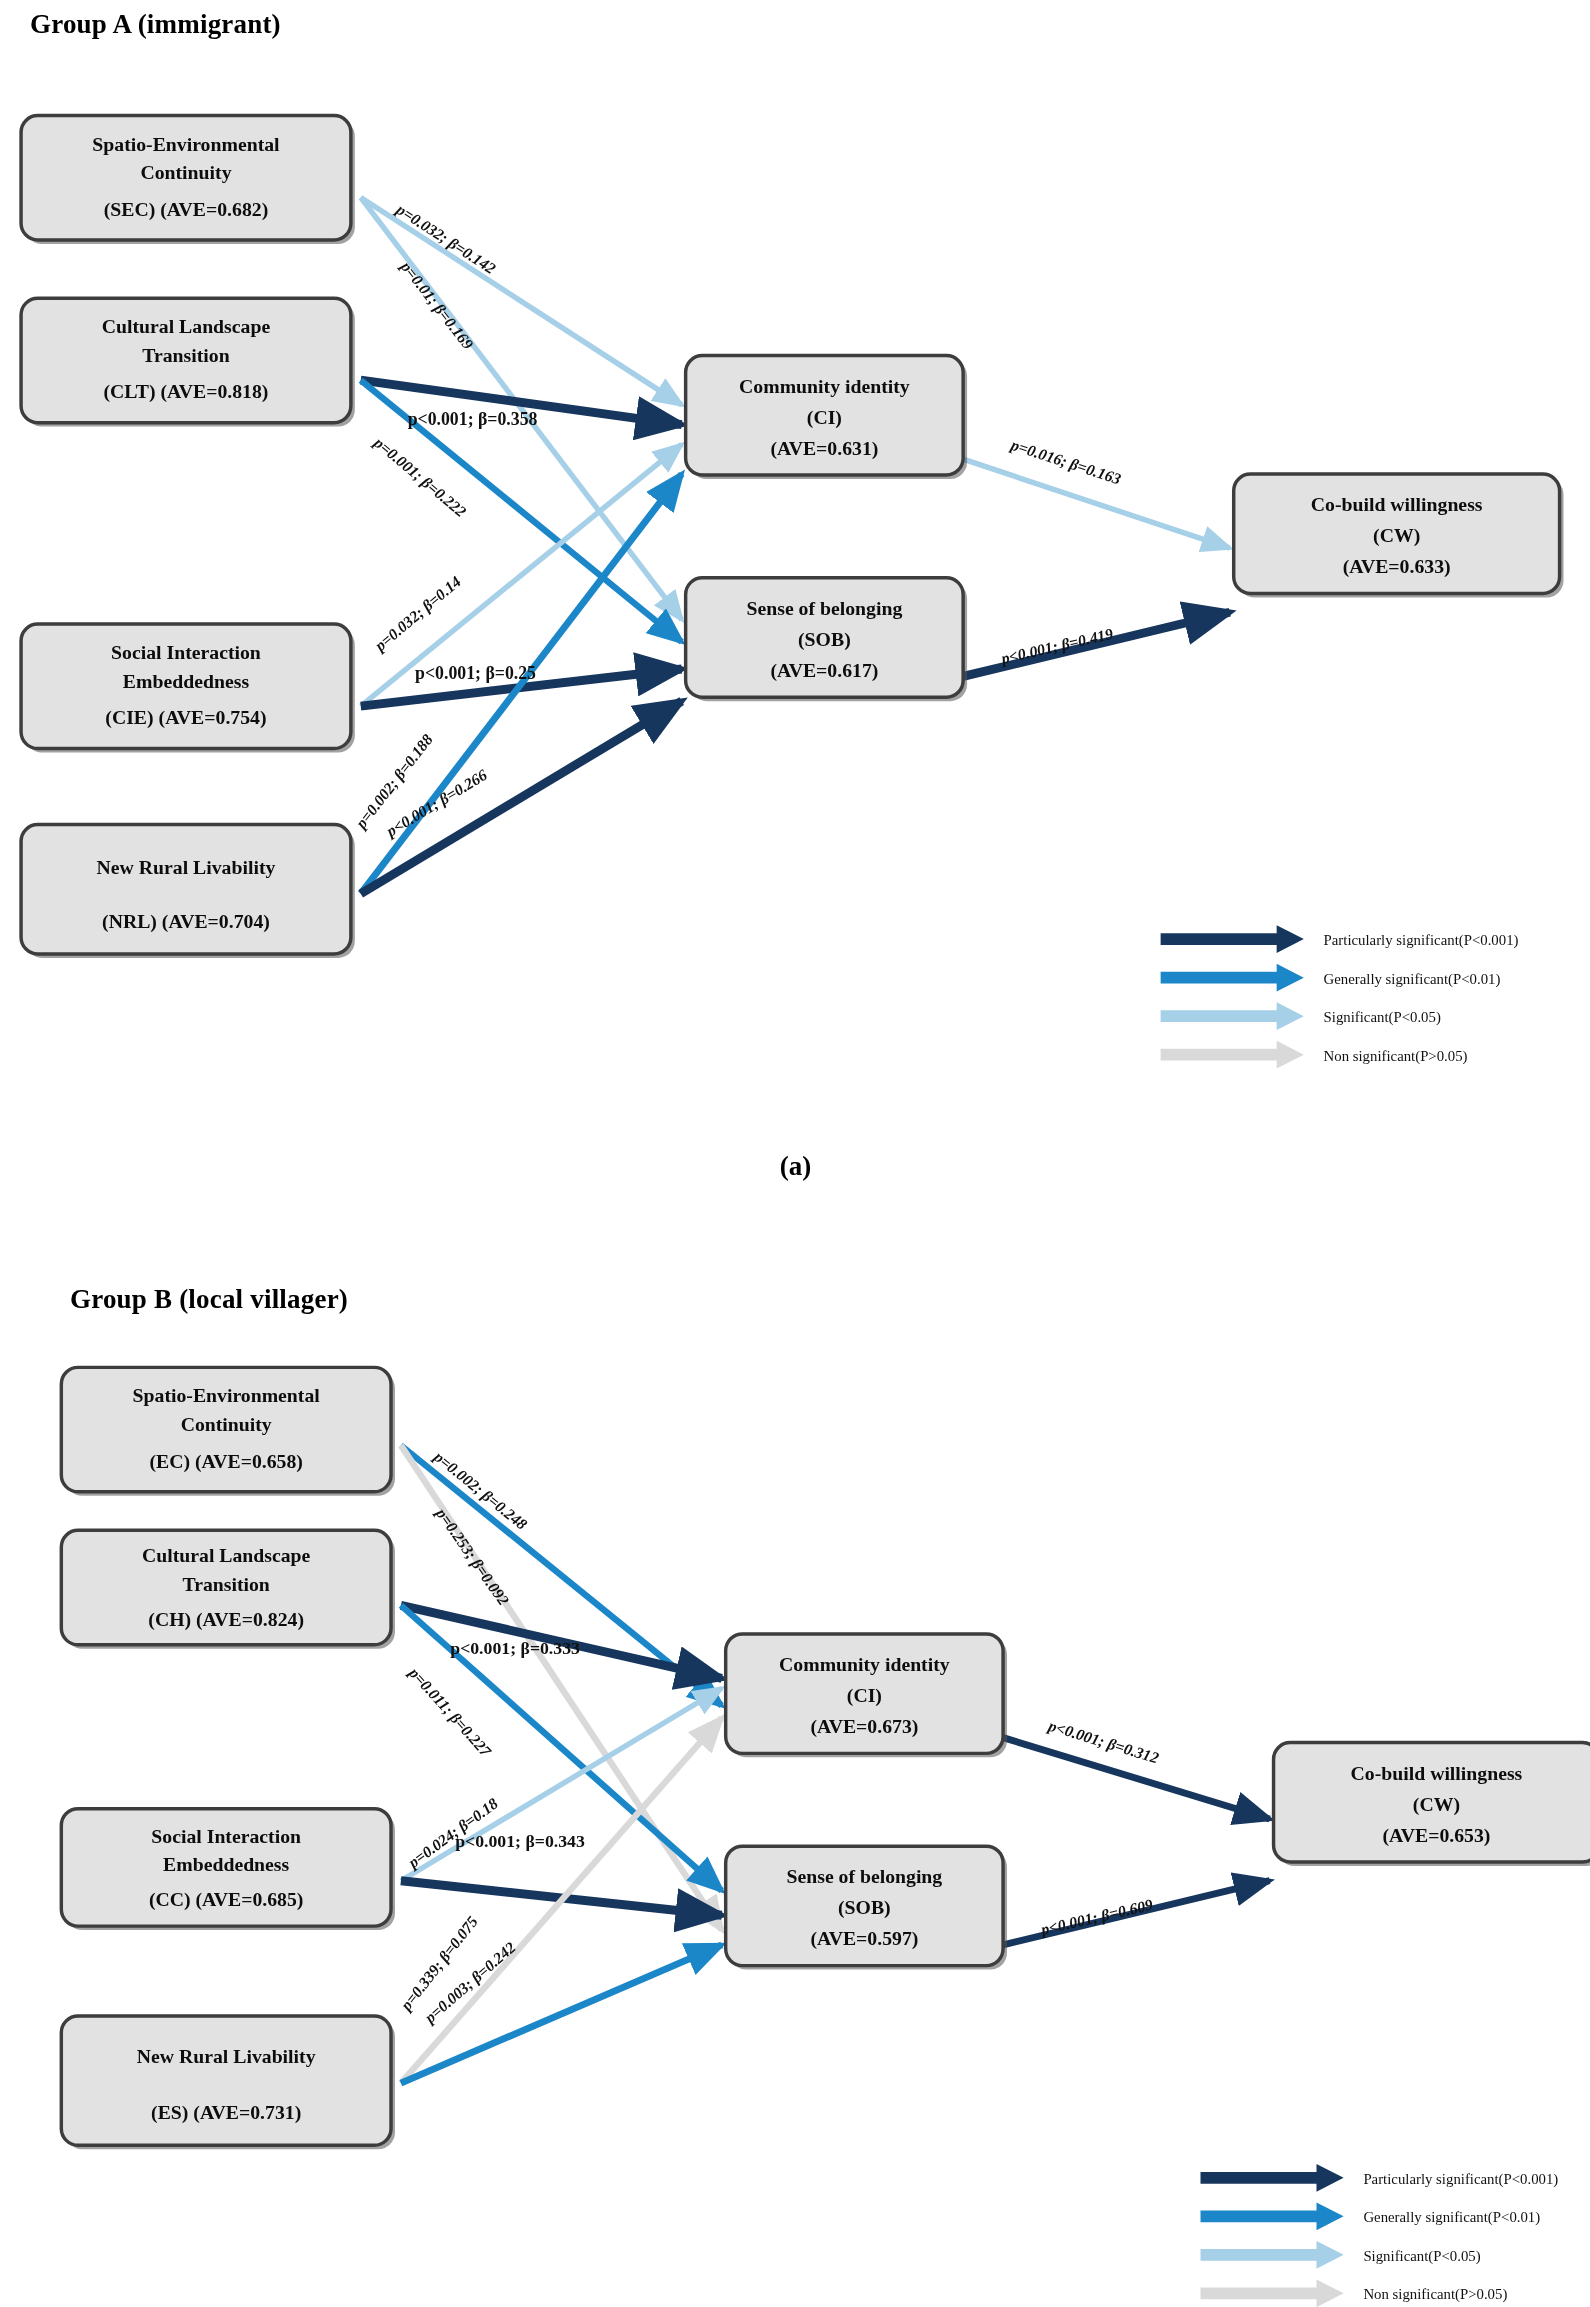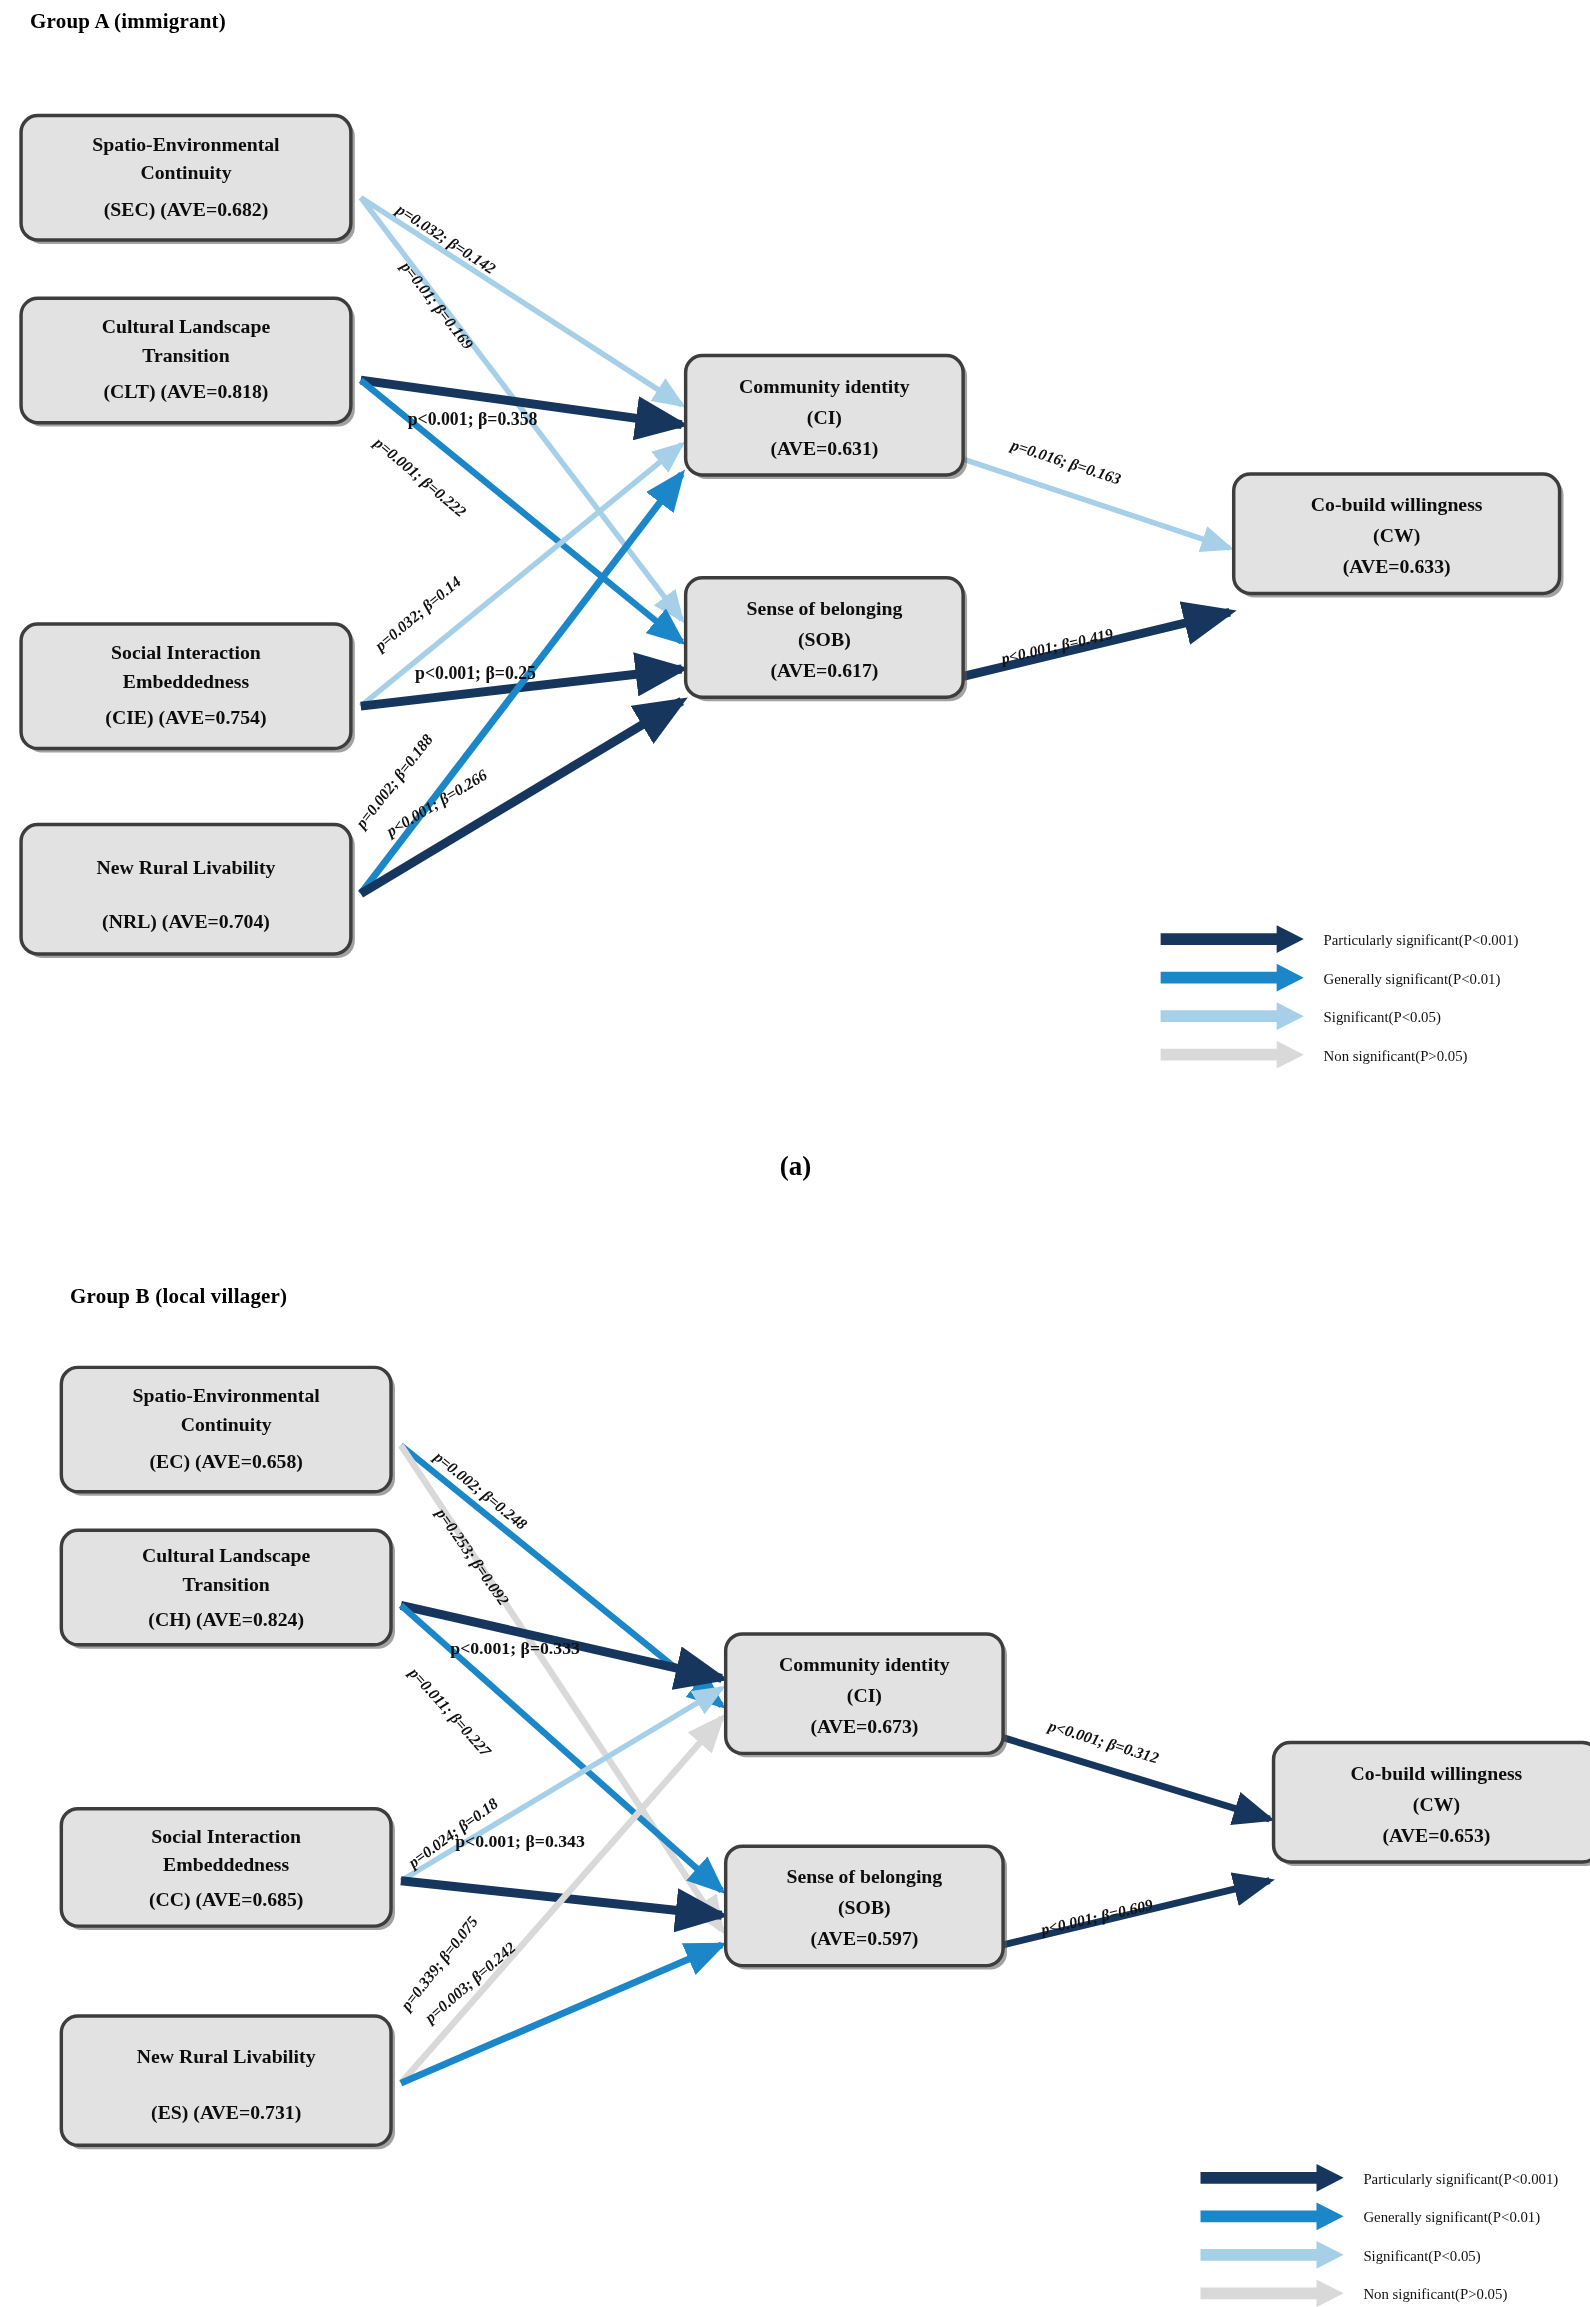--- a/index.html
+++ b/index.html
@@ -1,18 +1,18 @@
 <!DOCTYPE html>
 <html style="font-size:8px"><head>
 <meta charset="utf-8">
 <style>
   html,body{margin:0;padding:0;background:#ffffff;}
   body{width:1591px;height:2307px;font-family:"Liberation Serif",serif;color:#000;position:relative;overflow:hidden;}
   .panel{position:absolute;left:0;width:1591px;}
-  .panel-title{position:absolute;font-family:"Liberation Serif",serif;font-weight:bold;font-size:21px;letter-spacing:0.2px;color:#000;white-space:nowrap;}
+  .panel-title{position:absolute;font-family:"Liberation Serif",serif;font-weight:bold;font-size:27px;letter-spacing:0.2px;color:#000;white-space:nowrap;}
   .fig-caption{position:absolute;font-family:"Liberation Serif",serif;font-weight:bold;font-size:27px;color:#000;text-align:center;}
   svg.diagram{position:absolute;left:0;top:0;overflow:visible;}
   .node-box{fill:#e2e2e2;stroke:#3d3d3d;stroke-width:7;}
   .node-shadow{fill:#555555;opacity:.55;}
   .node-text-sm{font-family:"Liberation Serif",serif;font-weight:bold;font-size:40px;fill:#0d0d0d;text-anchor:middle;}
   .path-label{font-family:"Liberation Serif",serif;font-weight:bold;font-style:italic;font-size:32px;fill:#111;}
   .path-label-h{font-family:"Liberation Serif",serif;font-weight:bold;font-size:36px;fill:#111;}
   .legend-text{font-family:"Liberation Serif",serif;font-size:30px;fill:#111;}
 </style>
 </head>

